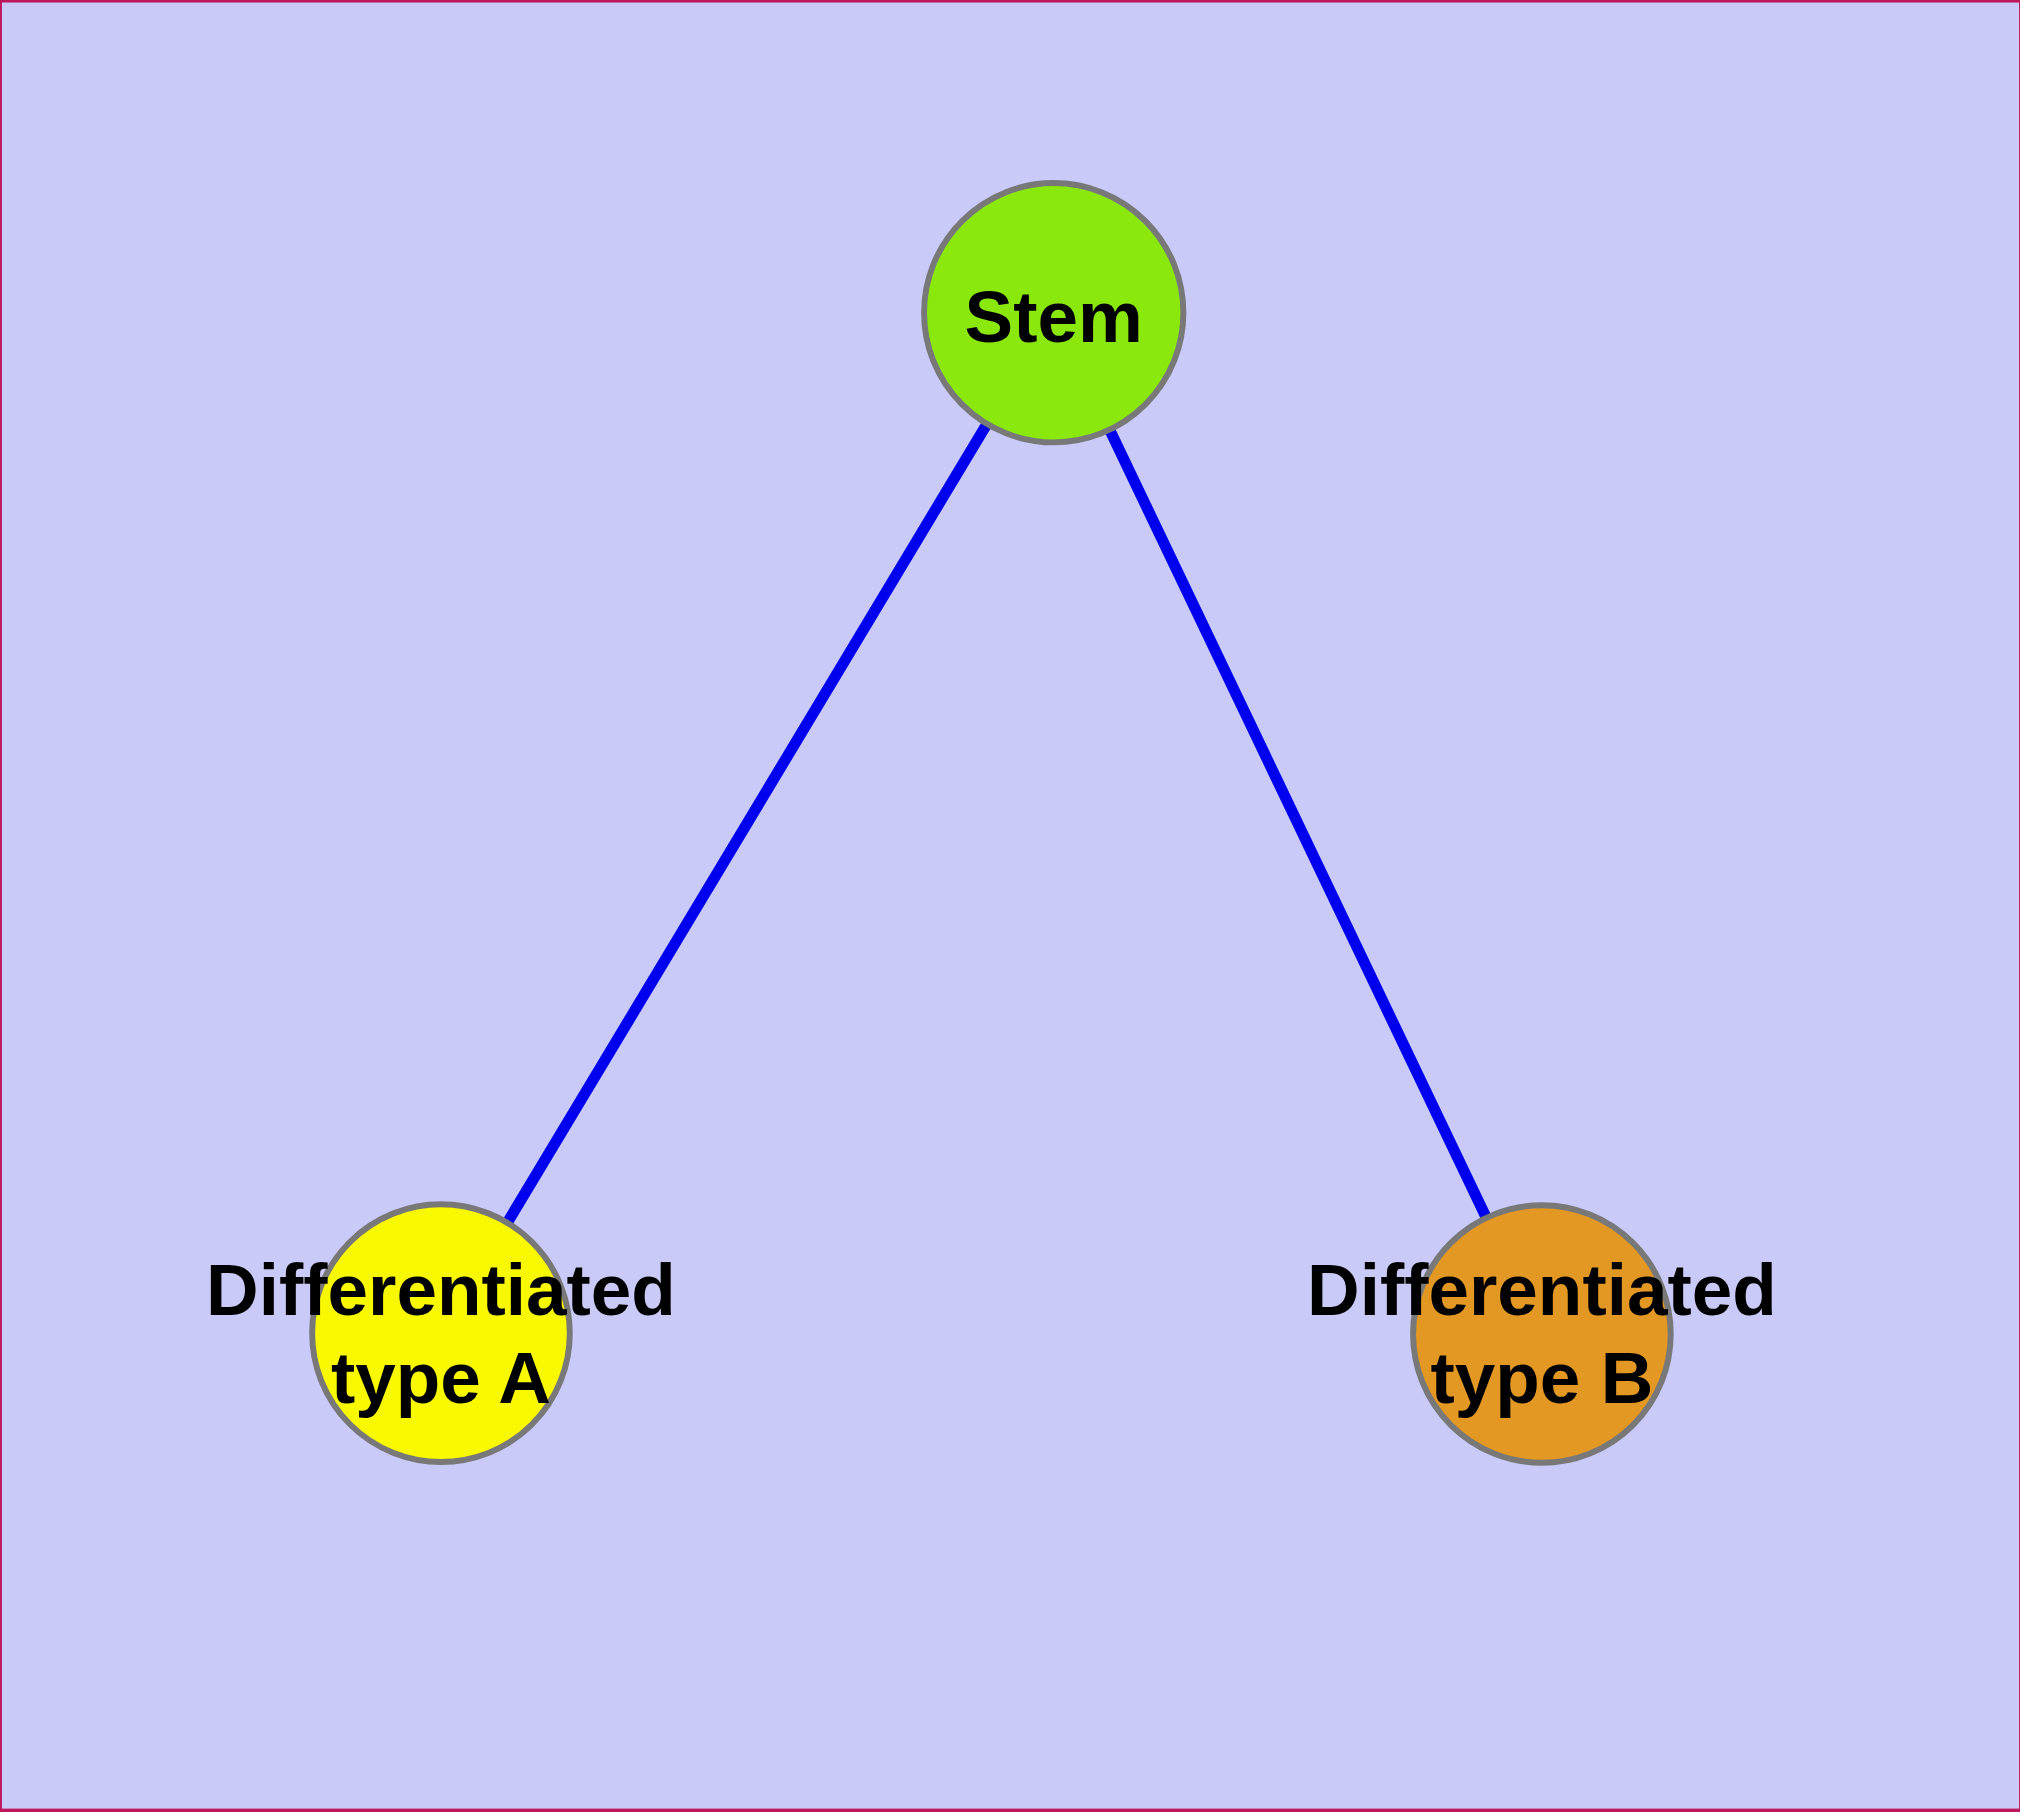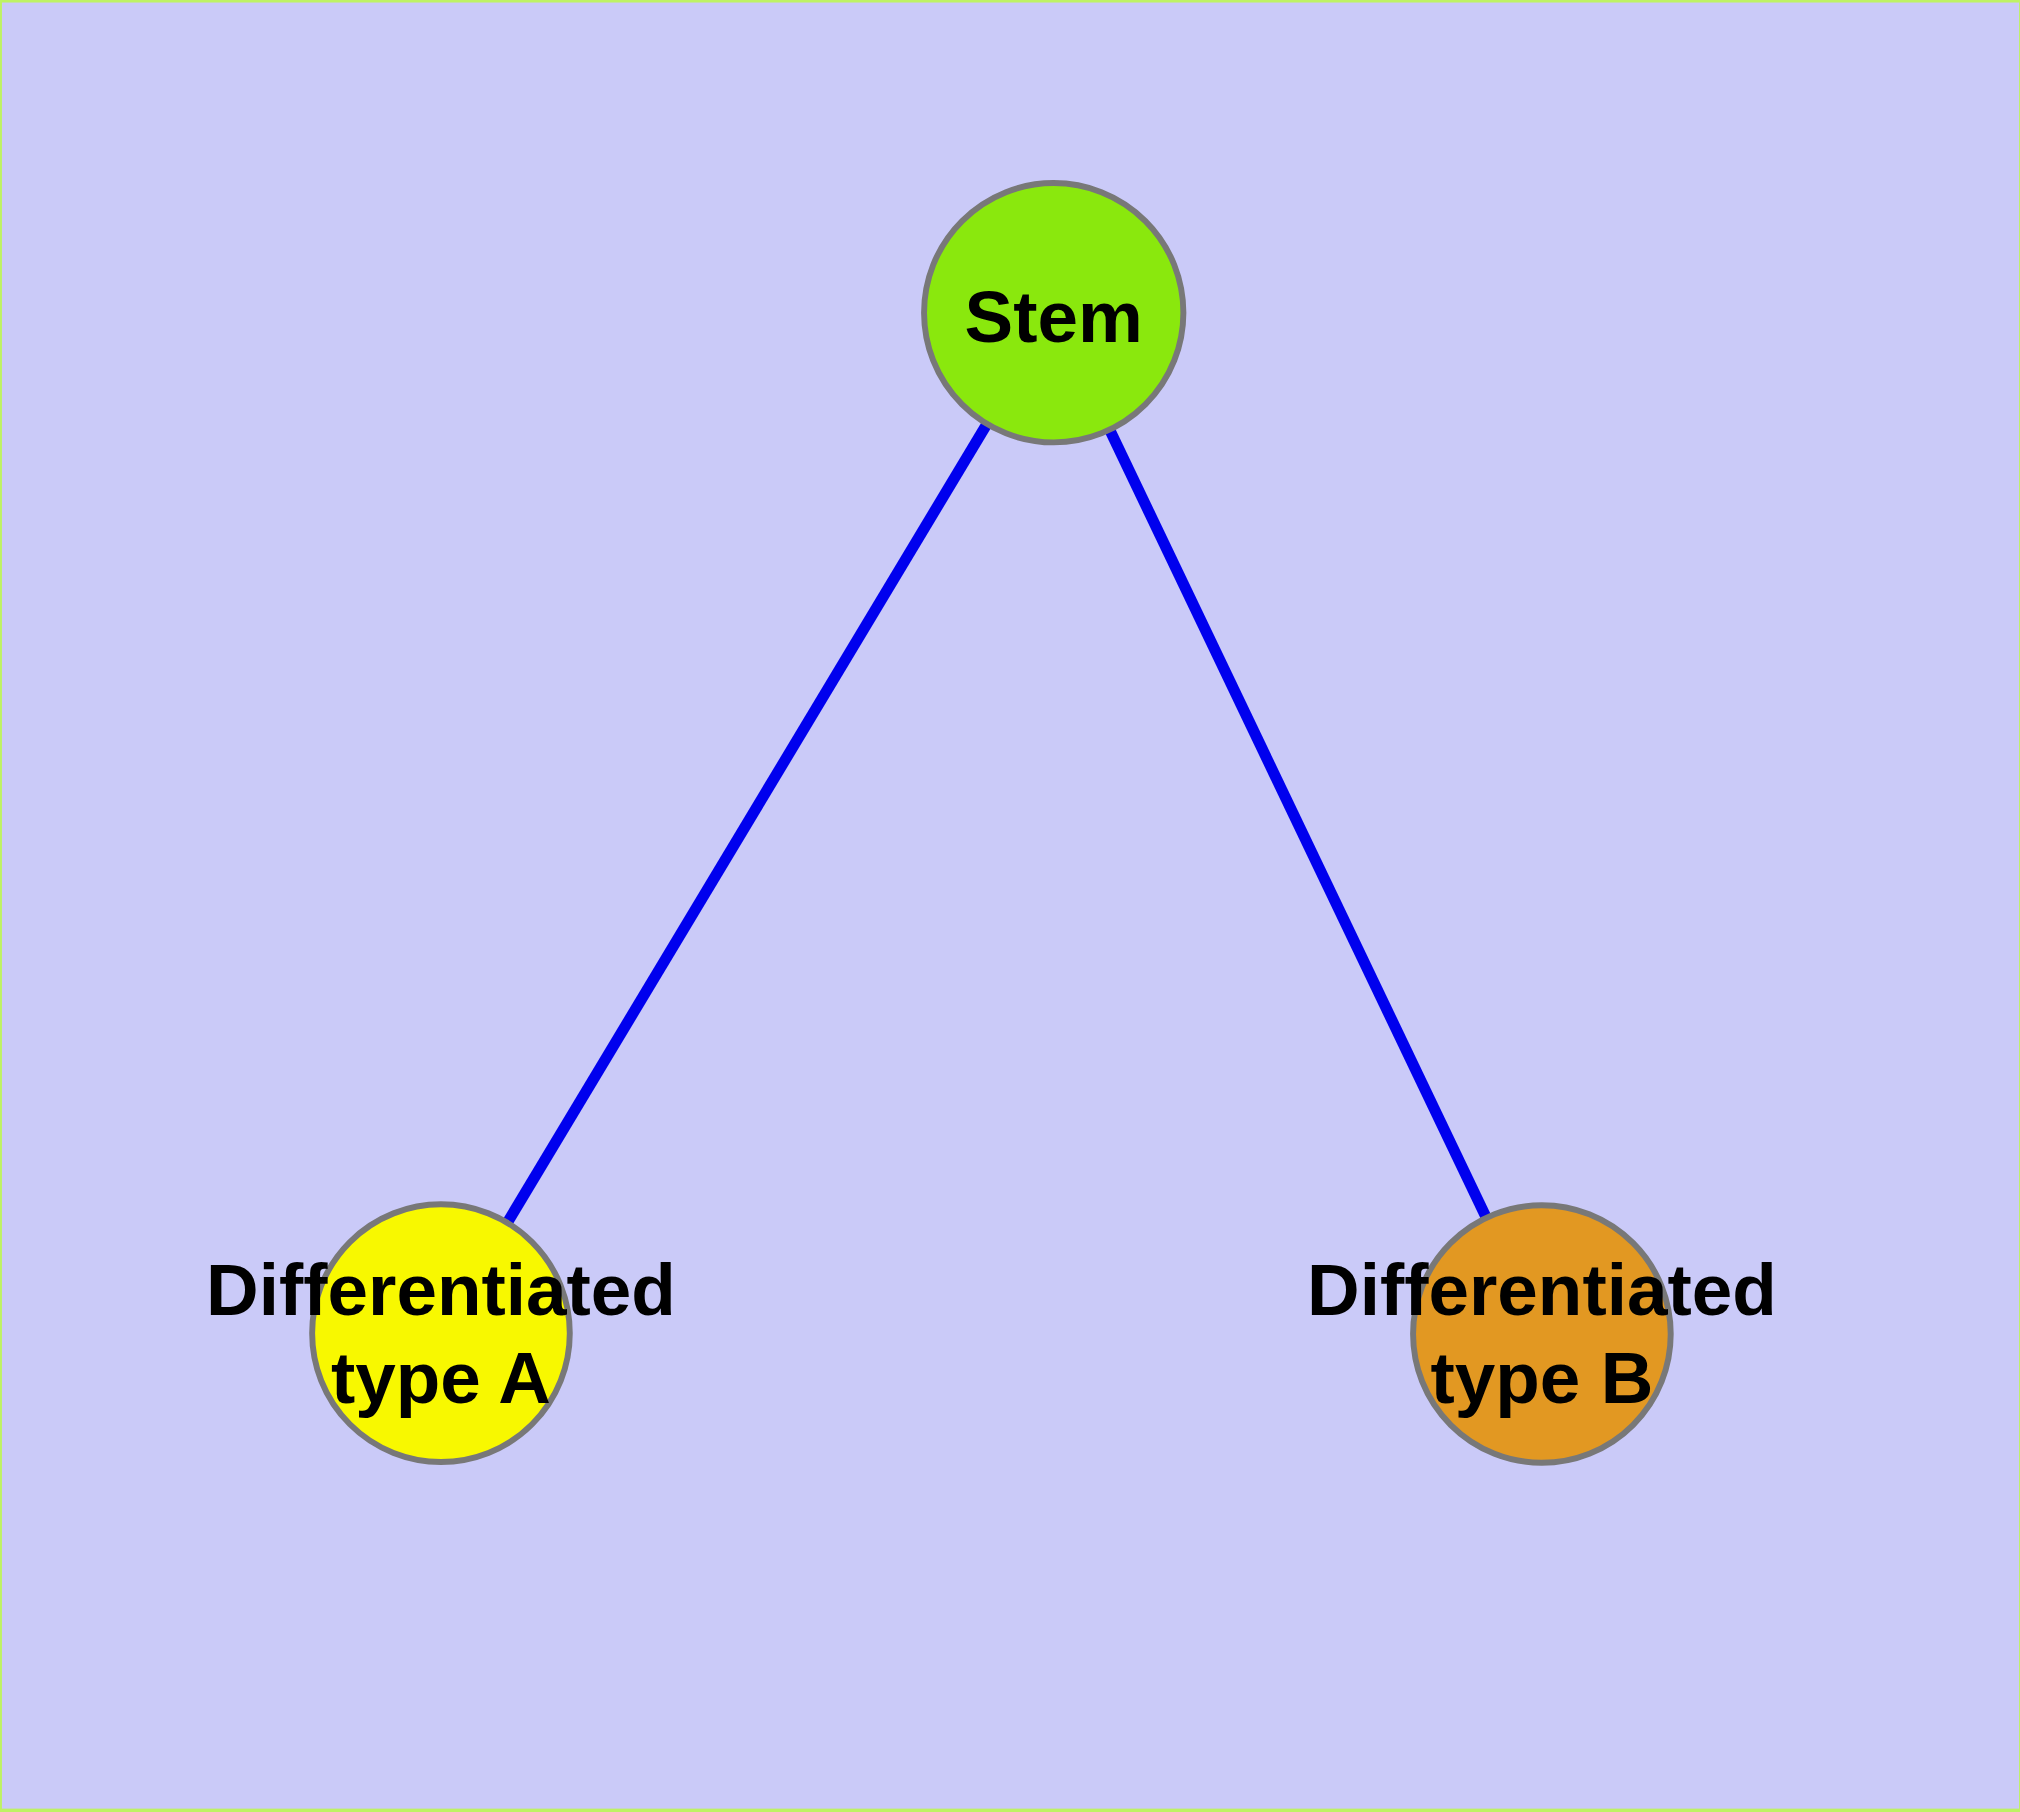--- a/index.html
+++ b/index.html
@@ -7,21 +7,21 @@
     padding: 0;
     background: #ffffff;
     width: 2021px;
     height: 1812px;
     overflow: hidden;
   }
   .frame {
     position: relative;
     width: 2021px;
     height: 1812px;
-    background: #bef264;
+    background: #be185d;
   }
   svg.graph {
     display: block;
     width: 2021px;
     height: 1812px;
   }
   circle.node {
     stroke: #787878;
     stroke-width: 7;
   }

